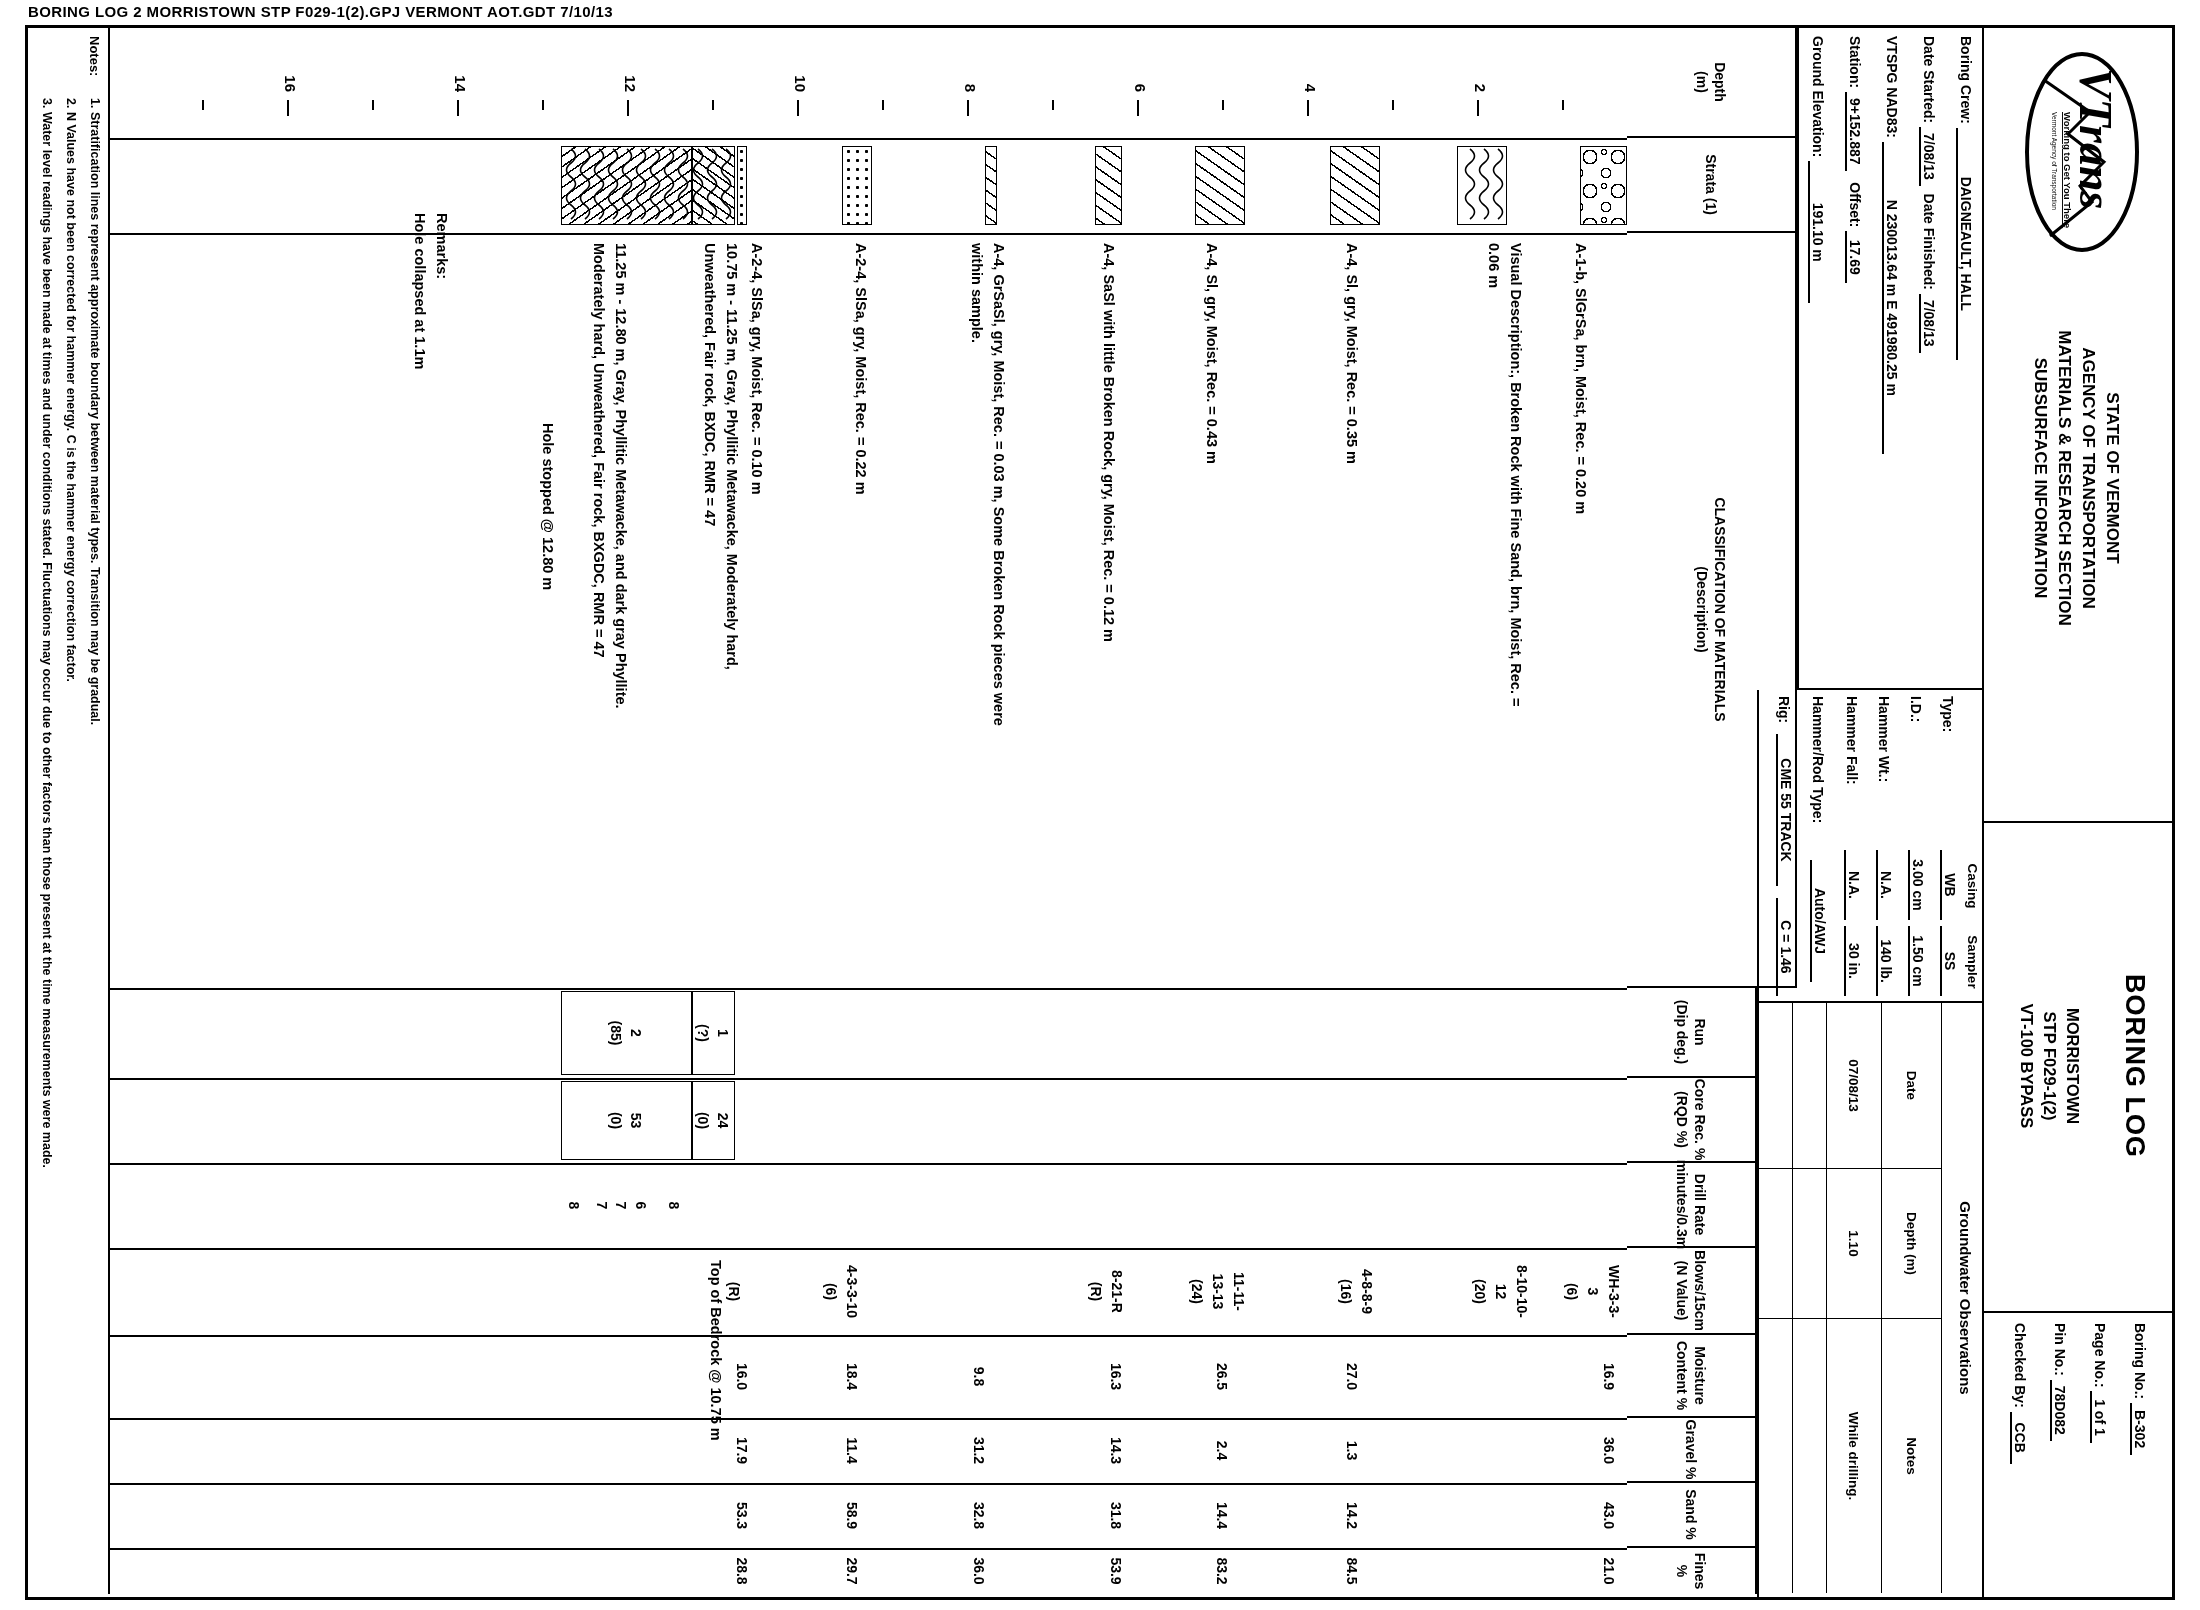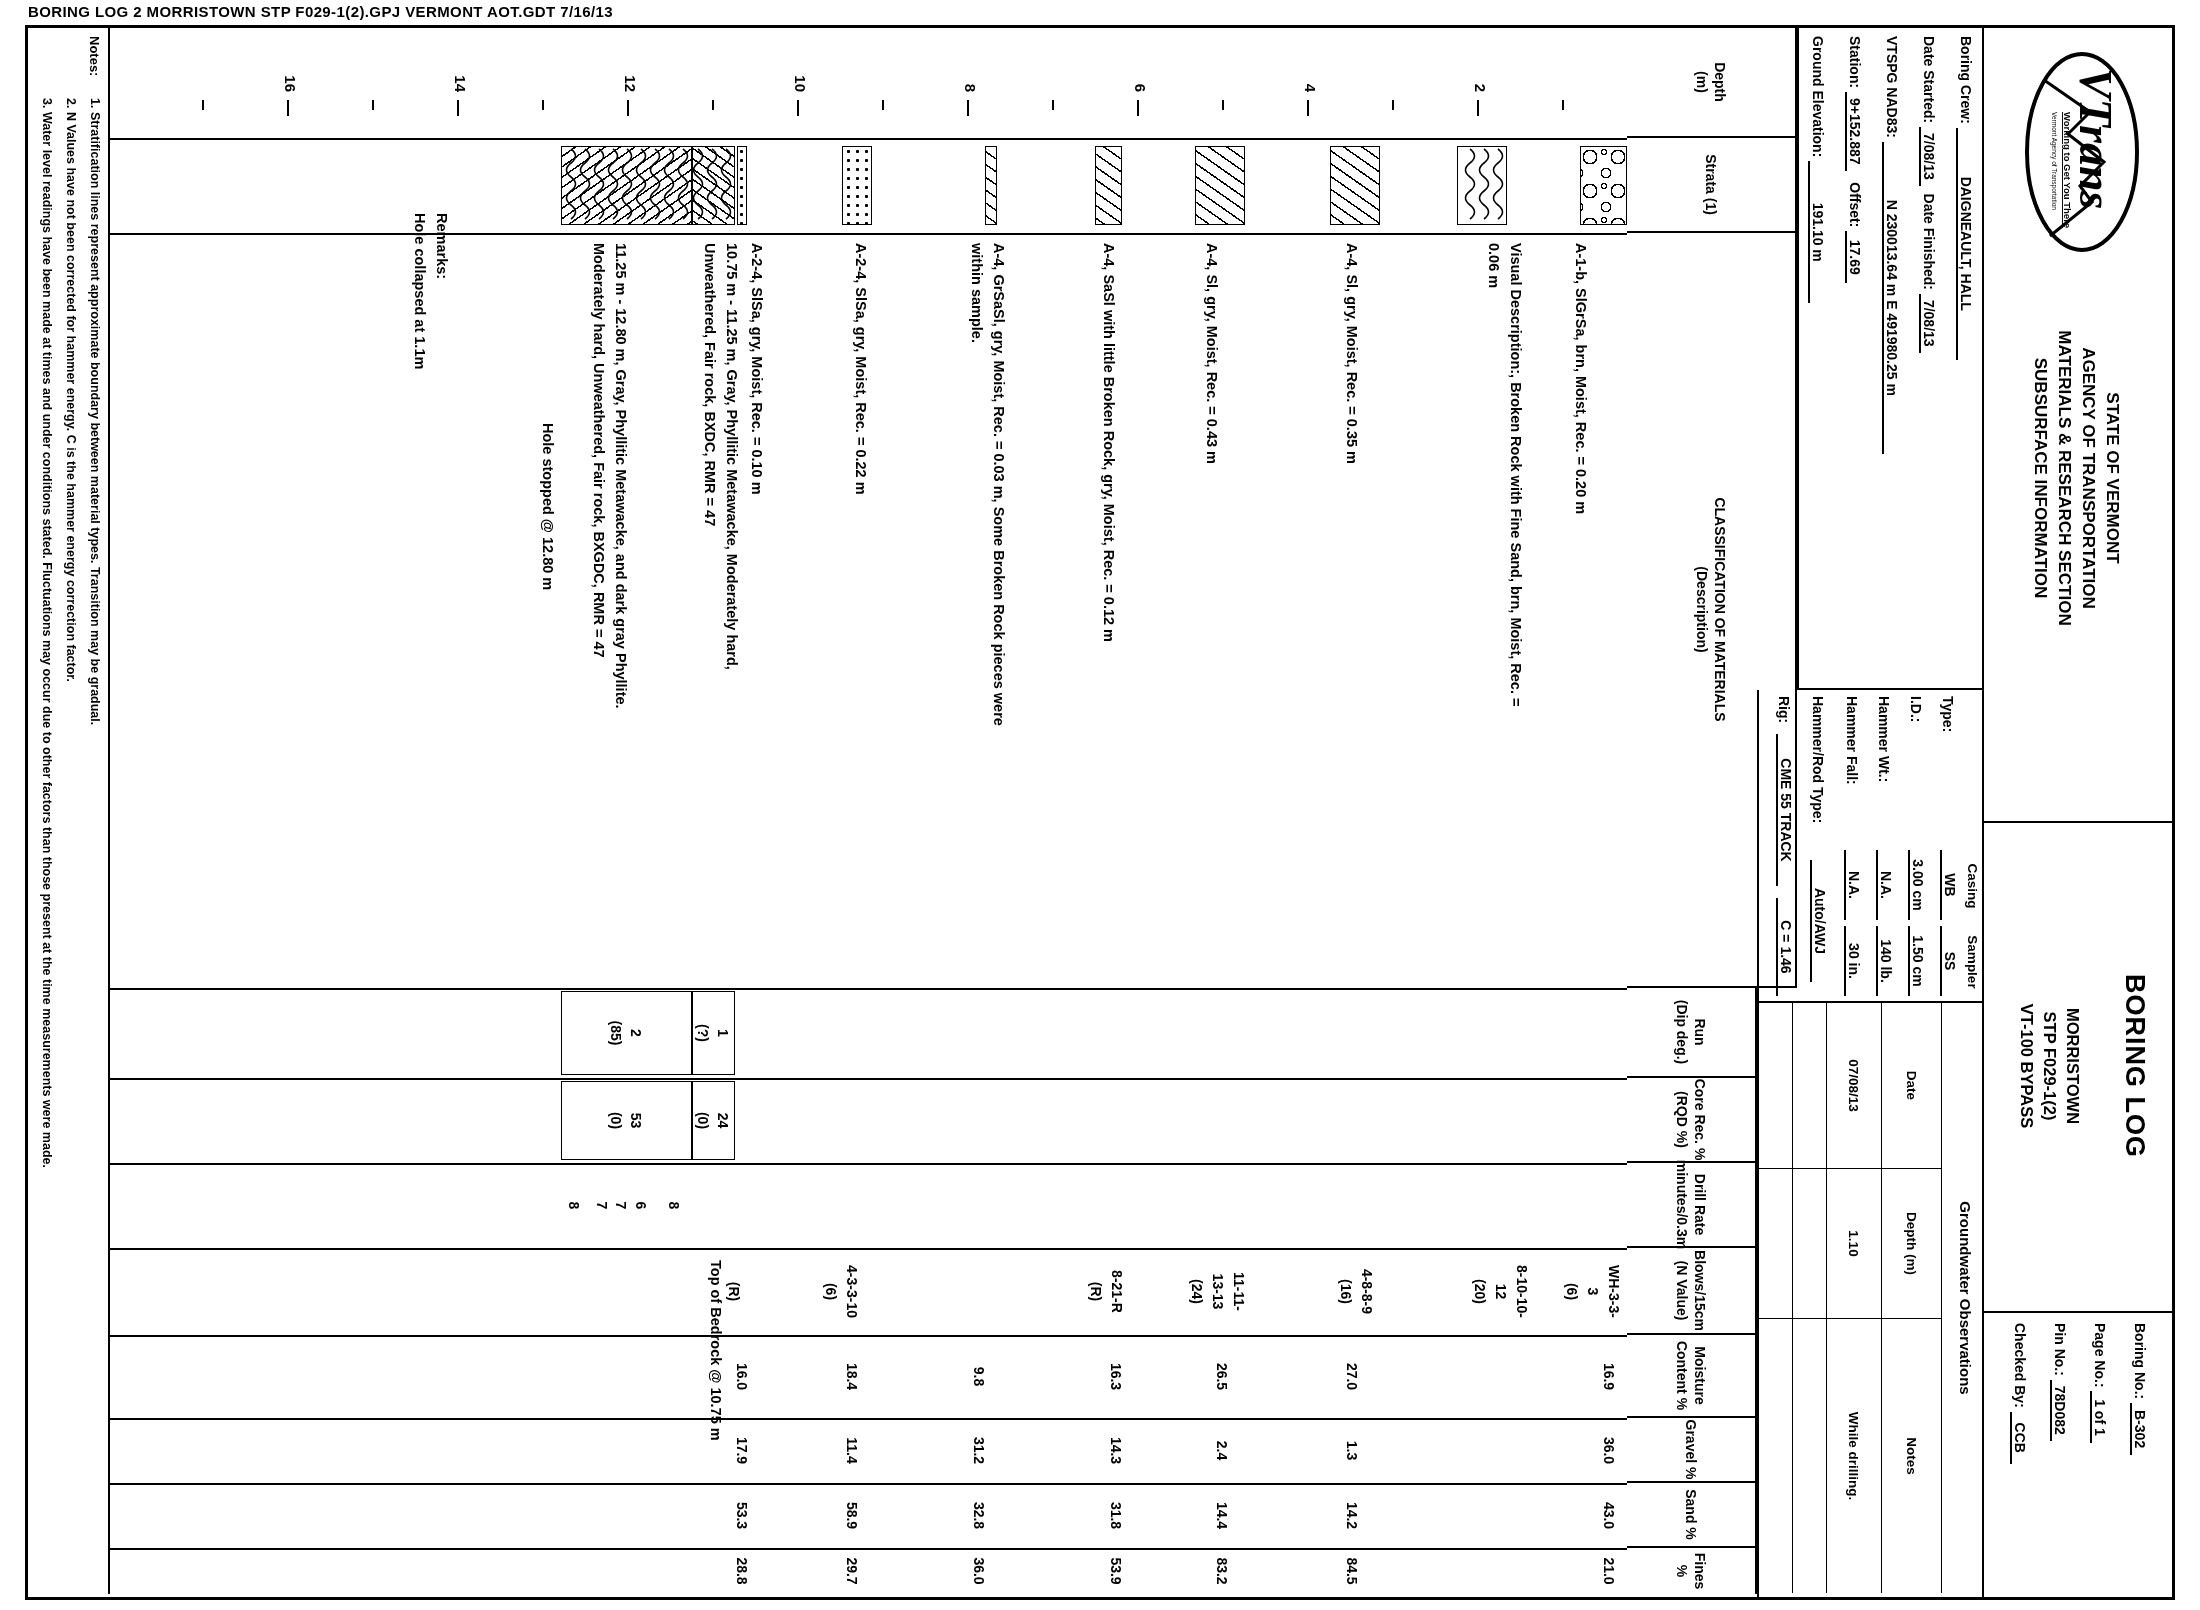--- a/index.html
+++ b/index.html
@@ -39,21 +39,21 @@
   .gwcell{position:absolute;box-sizing:border-box;border-left:1.5px solid #000;border-top:1.5px solid #000;
           font-size:13.5px;font-weight:bold;display:flex;align-items:center;justify-content:center;text-align:center;}
   .tick{position:absolute;height:2px;background:#000;}
   .dlab{position:absolute;font-size:15px;font-weight:bold;width:40px;text-align:right;}
   #notesblock{left:0;top:2062px;width:1566px;height:82px;border-top:2px solid #000;box-sizing:border-box;font-size:12.5px;font-weight:bold;}
   .noteline{position:absolute;white-space:nowrap;}
 </style>
 </head>
 <body>
 
-<div id="banner" class="abs">BORING LOG  2 MORRISTOWN STP F029-1(2).GPJ  VERMONT AOT.GDT  7/16/13</div>
+<div id="banner" class="abs">BORING LOG  2 MORRISTOWN STP F029-1(2).GPJ  VERMONT AOT.GDT  7/10/13</div>
 
 <div id="page" class="abs">
   <div id="outer" class="abs">
 
     <div class="box" style="left:0;top:0;width:795px;height:190px;">
       <svg class="abs" style="left:22px;top:30px;" width="205" height="120" viewBox="0 0 205 120">
         <ellipse cx="102" cy="60" rx="98" ry="55" fill="none" stroke="#000" stroke-width="4"></ellipse>
         <polyline points="30,98 62,52 84,74 112,38 136,62 152,50 186,92" fill="none" stroke="#000" stroke-width="3"></polyline>
         <text x="18" y="62" font-family="Liberation Serif, serif" font-style="italic" font-weight="bold" font-size="46">VTrans</text>
         <text x="62" y="78" font-family="Liberation Sans, sans-serif" font-weight="bold" font-size="9.5" text-decoration="underline">Working to Get You There</text>

